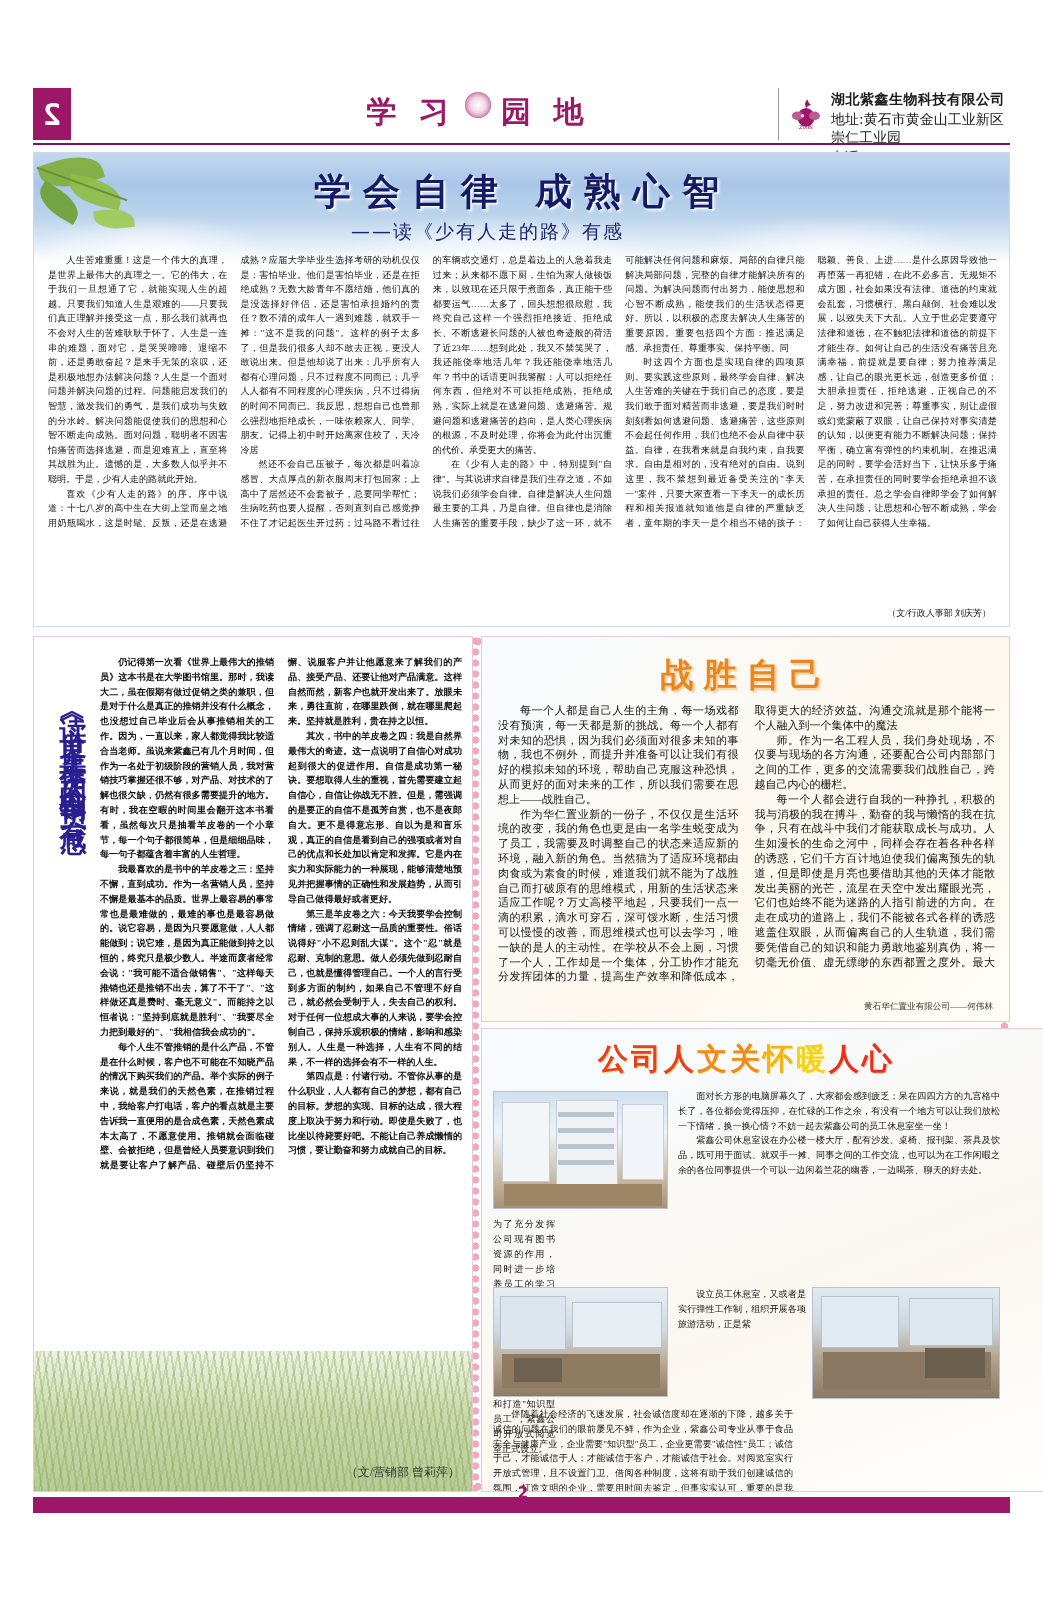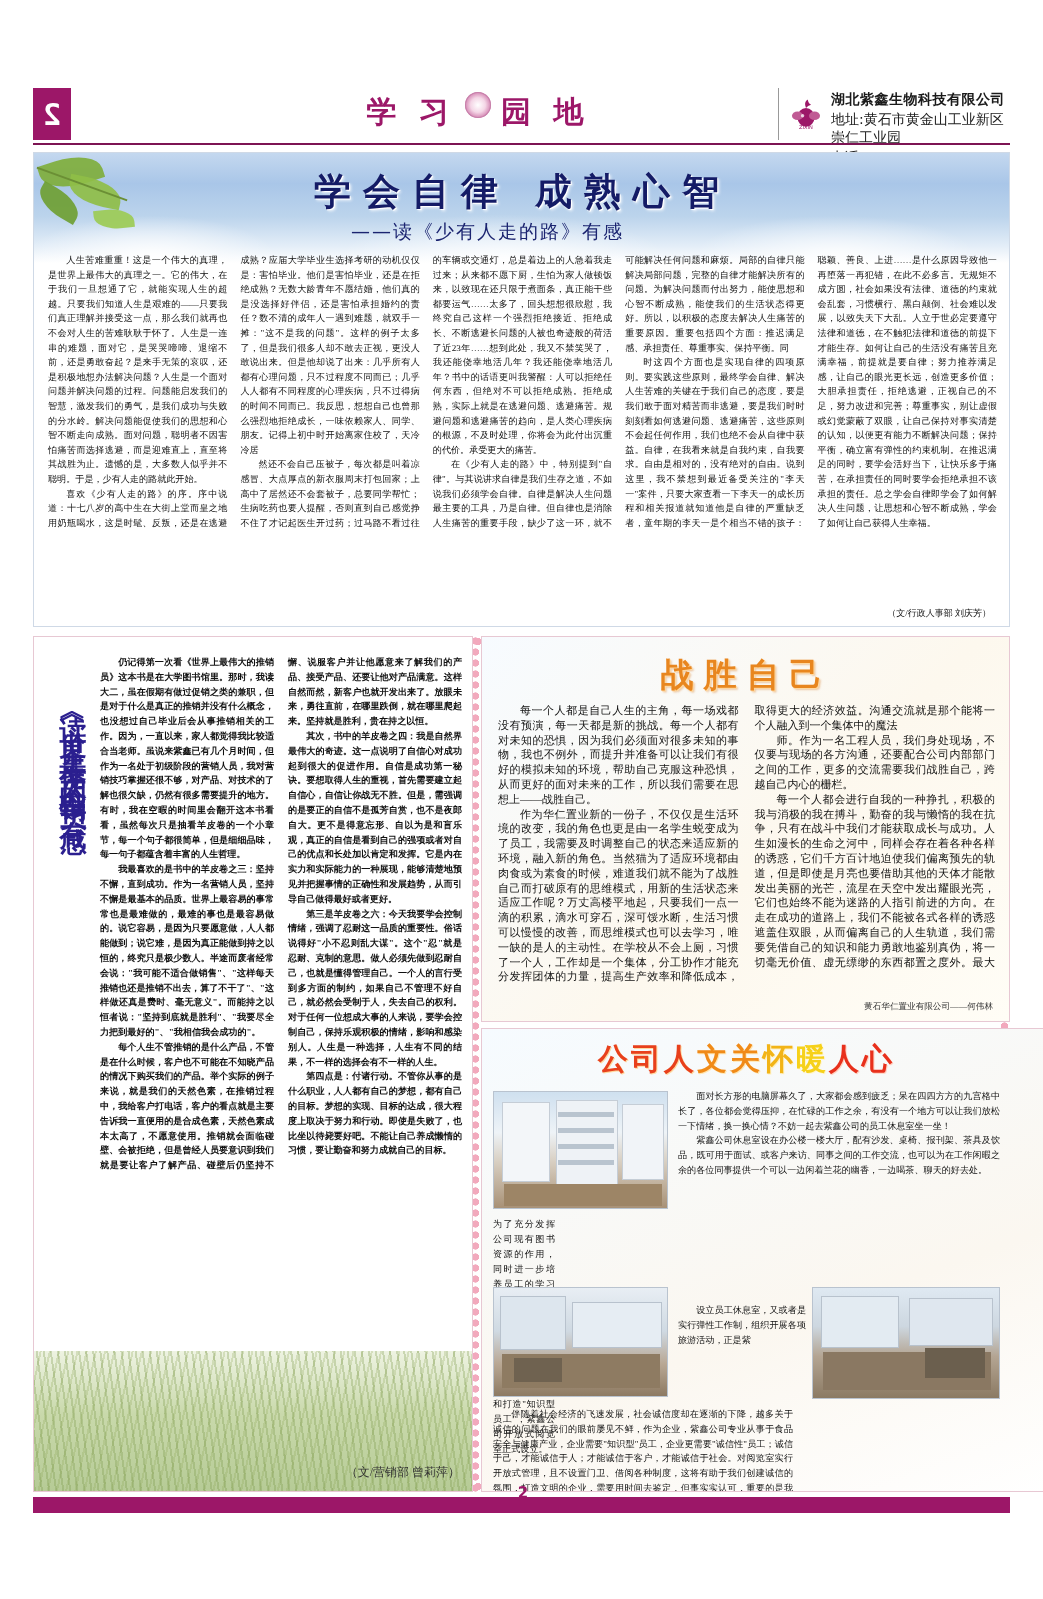--- a/index.html
+++ b/index.html
@@ -147,21 +147,21 @@
     background:linear-gradient(180deg,#dfe9f2 0%,#cdd7e0 35%,#b4a governs 60%,#8b7a63 100%);}
   .photo-c{left:330px;top:258px;width:188px;height:112px;
     background:linear-gradient(180deg,#dfe9f2 0%,#cdd7e0 35%,#b4a593 62%,#8b7a63 100%);}
   .shelf{position:absolute;background:rgba(255,255,255,.55);}
   .art4-col-a{position:absolute;left:11px;top:188px;width:62px;font-size:9.1px;line-height:15px;text-align:justify;color:#111;}
   .art4-col-a p{margin:0;text-indent:0;}
   .art4-col-b{position:absolute;left:11px;top:378px;width:300px;font-size:9.1px;line-height:14.8px;text-align:justify;color:#111;}
   .art4-col-b p{margin:0;text-indent:2em;}
   .art4-col-c{position:absolute;left:196px;top:60px;width:322px;font-size:9.1px;line-height:14.8px;text-align:justify;color:#111;}
   .art4-col-c p{margin:0;text-indent:2em;}
-  .art4-col-d{position:absolute;left:196px;top:274px;width:128px;font-size:9.1px;line-height:14.8px;text-align:justify;color:#111;}
+  .art4-col-d{position:absolute;left:196px;top:258px;width:128px;font-size:9.1px;line-height:14.8px;text-align:justify;color:#111;}
   .art4-col-d p{margin:0;text-indent:2em;}
 
   
   .footer-bar{position:absolute;left:33px;top:1497px;width:977px;height:16px;background:#9c1768;}
   .footer-dot{position:absolute;left:516px;top:1484px;width:14px;height:22px;
     font-family:"DejaVu Sans",sans-serif;font-size:15px;color:#9c1768;font-weight:bold;text-align:center;}
 </style>
 </head>
 <body>
 
@@ -267,21 +267,21 @@
           <div class="shelf" style="left:64px;top:52px;width:56px;height:5px;background:#b9c4cf;"></div>
           <div class="shelf" style="left:64px;top:68px;width:56px;height:5px;background:#b9c4cf;"></div>
         </div>
 
         <div class="art4-col-a">
           <p>为了充分发挥公司现有图书资源的作用，同时进一步培养员工的学习热情，营造浓厚的学习氛围，丰富员工的业余文化生活，全面提高公司员工的综合素质，培养和打造"知识型员工"，紫鑫公司开放式阅览室正式设立。</p>
         </div>
 
         <div class="art4-col-c">
           <p>面对长方形的电脑屏幕久了，大家都会感到疲乏；呆在四四方方的九宫格中长了，各位都会觉得压抑，在忙碌的工作之余，有没有一个地方可以让我们放松一下情绪，换一换心情？不妨一起去紫鑫公司的员工休息室坐一坐！</p>
-          <p>紫鑫公司休息室设在办公楼一楼大厅，配有沙发、桌椅、报刊架、茶具及饮品，既可用于面试、或客户来访、同事之间的工作交流，也可以为在工作闲暇之余的各位同事提供一个可以一边闲着兰花的幽香，一边喝茶、聊天的好去处。</p>
+          <p>紫鑫公司休息室设在办公楼一楼大厅，配有沙发、桌椅、报刊架、茶具及饮品，既可用于面试、就双手一摊、同事之间的工作交流，也可以为在工作闲暇之余的各位同事提供一个可以一边闲着兰花的幽香，一边喝茶、聊天的好去处。</p>
         </div>
 
         <div class="photo photo-b">
           <div class="shelf" style="left:6px;top:8px;width:64px;height:52px;background:#dde6ee;border:1px solid #b8c2cd;"></div>
           <div class="shelf" style="left:78px;top:14px;width:88px;height:44px;background:#e6edf3;border:1px solid #b8c2cd;"></div>
           <div class="shelf" style="left:8px;top:66px;width:158px;height:34px;background:#8e7b62;"></div>
           <div class="shelf" style="left:20px;top:70px;width:48px;height:24px;background:#6f6250;"></div>
         </div>
 
         <div class="art4-col-d">

